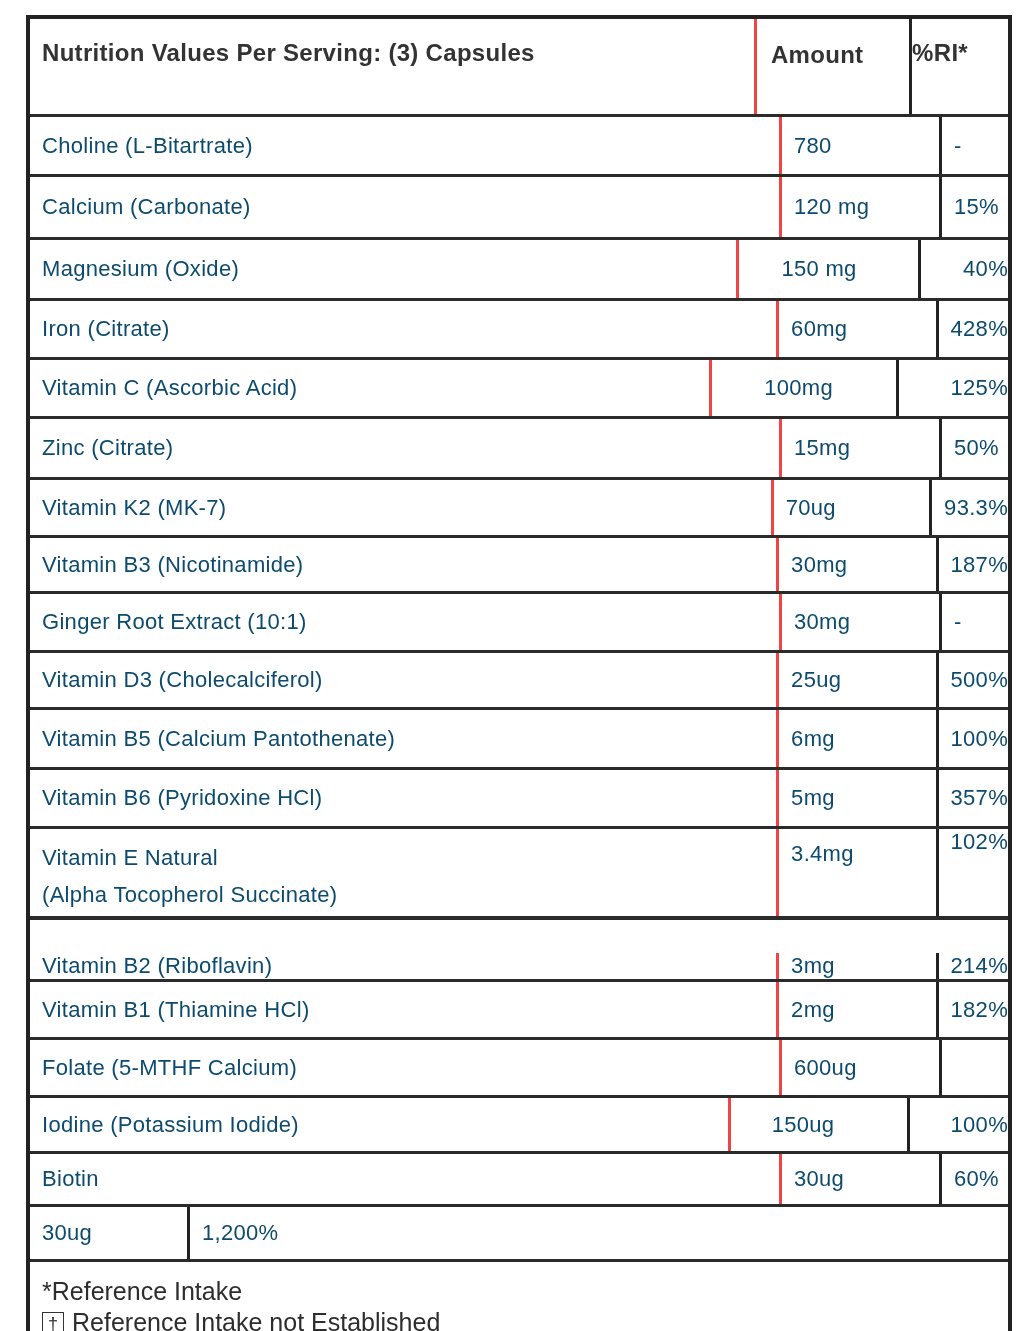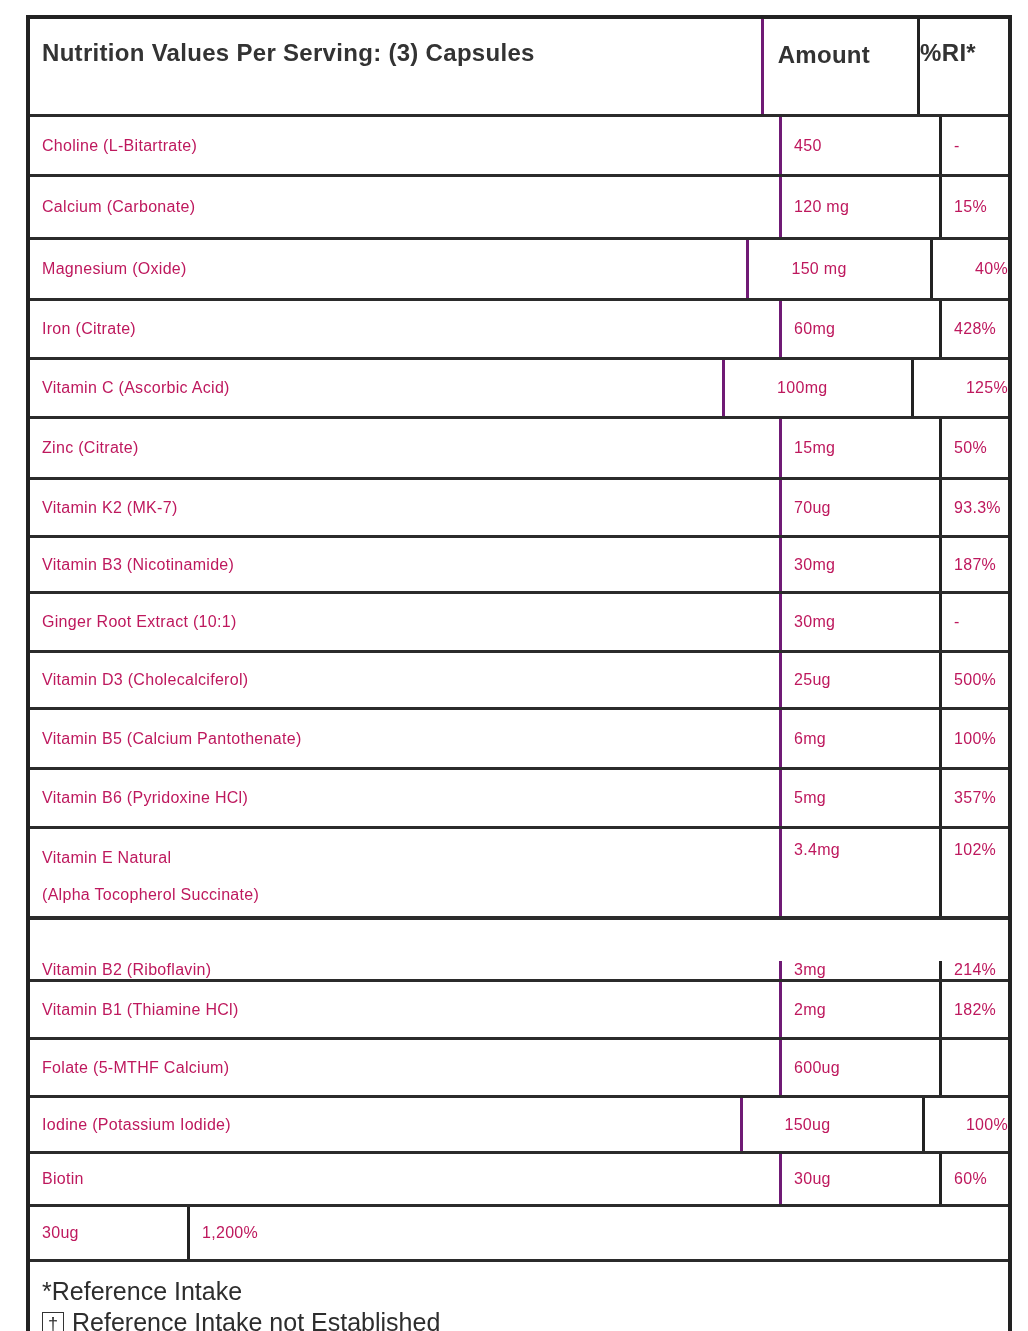--- a/index.html
+++ b/index.html
@@ -1,45 +1,45 @@
 <!DOCTYPE html>
 <html><head>
   <meta charset="utf-8">
   <style>
     html, body { margin: 0; padding: 0; background: #ffffff; }
     body { width: 1028px; height: 1331px; overflow: hidden; position: relative;
       font-family: "Liberation Sans", "DejaVu Sans", sans-serif; color: #2a2a2a; }
     .table { position: absolute; left: 26px; top: 15px; width: 986px;
       border-left: 4px solid #222; border-right: 4px solid #222; border-top: 4px solid #222; box-sizing: border-box; }
     .row { display: flex; border-bottom: 3px solid #2b2b2b; box-sizing: border-box; }
-    .cell { box-sizing: border-box; padding-left: 12px; font-size: 16px; letter-spacing: 0.3px; color: #be185d; }
-    .c1 { width: 752px; border-right: 3px solid #701a75; }
+    .cell { box-sizing: border-box; padding-left: 12px; font-size: 22px; letter-spacing: 0.3px; color: #0c4a6e; }
+    .c1 { width: 752px; border-right: 3px solid #ef4444; }
     .c2 { width: 160px; border-right: 3px solid #222; }
     .c3 { flex: 1; }
     .head .cell { font-weight: bold; font-size: 24px; color: #333; padding-top: 20px; }
     .head .c2 { padding-left: 14px; padding-top: 22px; }
-    .head .c3 { text-align: right; padding-left: 0; padding-right: 32px; }
+    .head .c3 { text-align: right; padding-left: 0; padding-right: 40px; }
     .row .cell.mid { display: flex; align-items: center; }
     .footer { padding: 14px 0 0 12px; font-size: 25px; color: #2d2d2d; line-height: 31px; }
     .dagger-box { display: inline-block; width: 22px; height: 24px; border: 1.5px solid #333;
       font-size: 18px; line-height: 22px; text-align: center; margin-right: 8px; vertical-align: middle; box-sizing: border-box; }
   </style>
 </head>
 <body>
 
 <div class="table">
   <div class="row head" style="height:98px;">
     <div class="cell c1">Nutrition Values Per Serving: (3) Capsules</div>
     <div class="cell c2">Amount</div>
     <div class="cell c3">%RI*</div>
   </div>
 
   <div class="row" style="height:60px;">
     <div class="cell c1 mid">Choline (L-Bitartrate)</div>
-    <div class="cell c2 mid">450</div>
+    <div class="cell c2 mid">780</div>
     <div class="cell c3 mid">-</div>
   </div>
   <div class="row" style="height:63px;">
     <div class="cell c1 mid">Calcium (Carbonate)</div>
     <div class="cell c2 mid">120 mg</div>
     <div class="cell c3 mid">15%</div>
   </div>
   <div class="row" style="height:61px;gap:30px;">
     <div class="cell c1 mid">Magnesium (Oxide)</div>
     <div class="cell c2 mid">150 mg</div>
@@ -89,21 +89,21 @@
     <div class="cell c1 mid">Vitamin B6 (Pyridoxine HCl)</div>
     <div class="cell c2 mid">5mg</div>
     <div class="cell c3 mid">357%</div>
   </div>
   <div class="row" style="height:91px; border-bottom-width:4px;">
     <div class="cell c1" style="padding-top:10px; line-height:37px;">
       <div>Vitamin E Natural</div>
       <div>(Alpha Tocopherol Succinate)</div>
     </div>
     <div class="cell c2" style="padding-top:12px;">3.4mg</div>
-    <div class="cell c3" style="padding-top:12px;">102%</div>
+    <div class="cell c3" style="">102%</div>
   </div>
   <div class="row" style="height:62px;align-items:flex-end;">
     <div class="cell c1 mid">Vitamin B2 (Riboflavin)</div>
     <div class="cell c2 mid">3mg</div>
     <div class="cell c3 mid">214%</div>
   </div>
   <div class="row" style="height:58px;">
     <div class="cell c1 mid">Vitamin B1 (Thiamine HCl)</div>
     <div class="cell c2 mid">2mg</div>
     <div class="cell c3 mid">182%</div>

